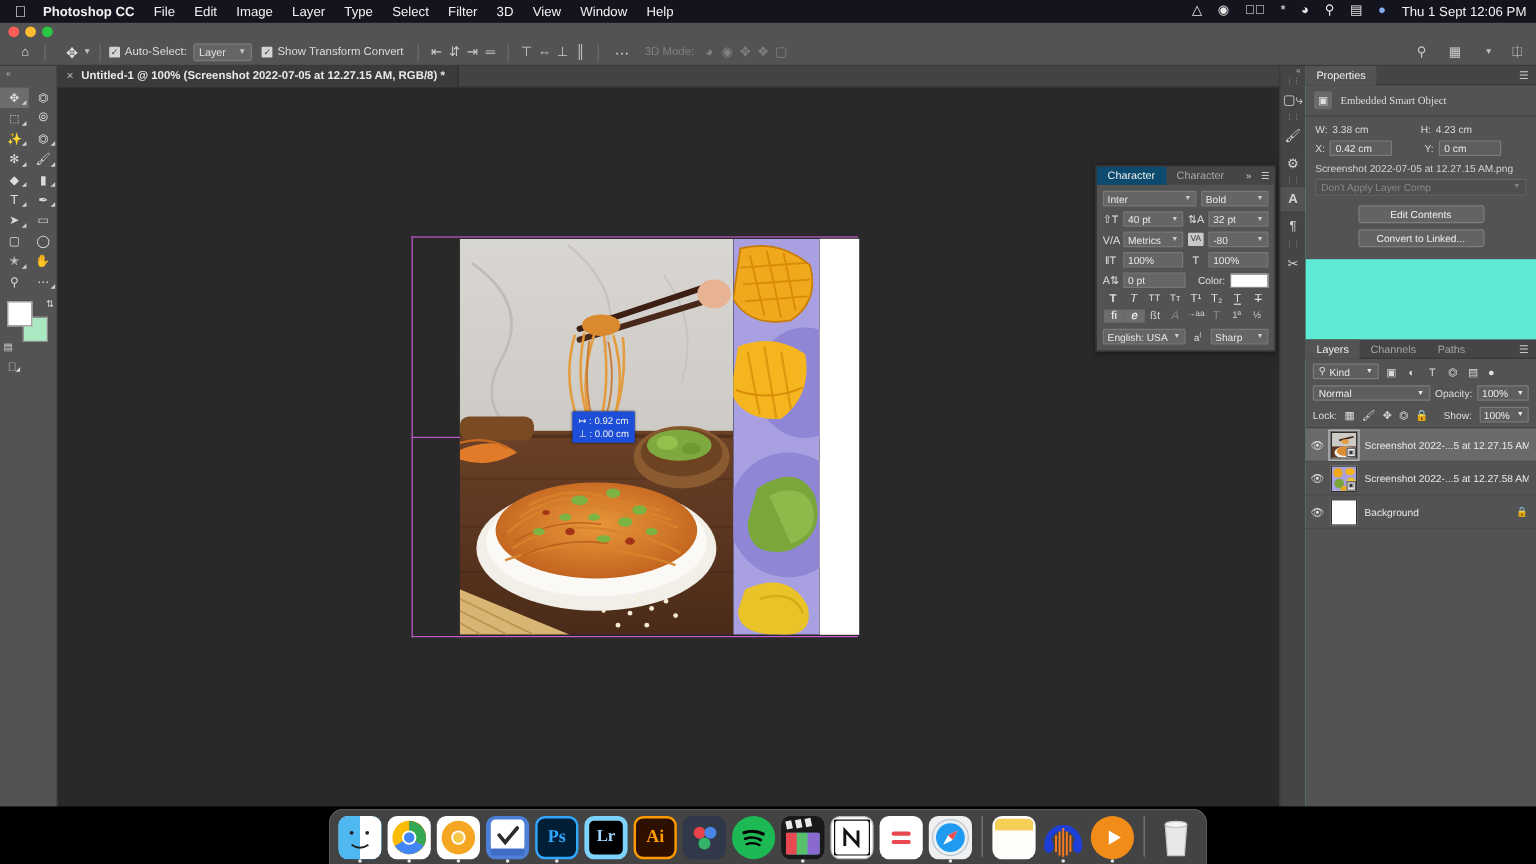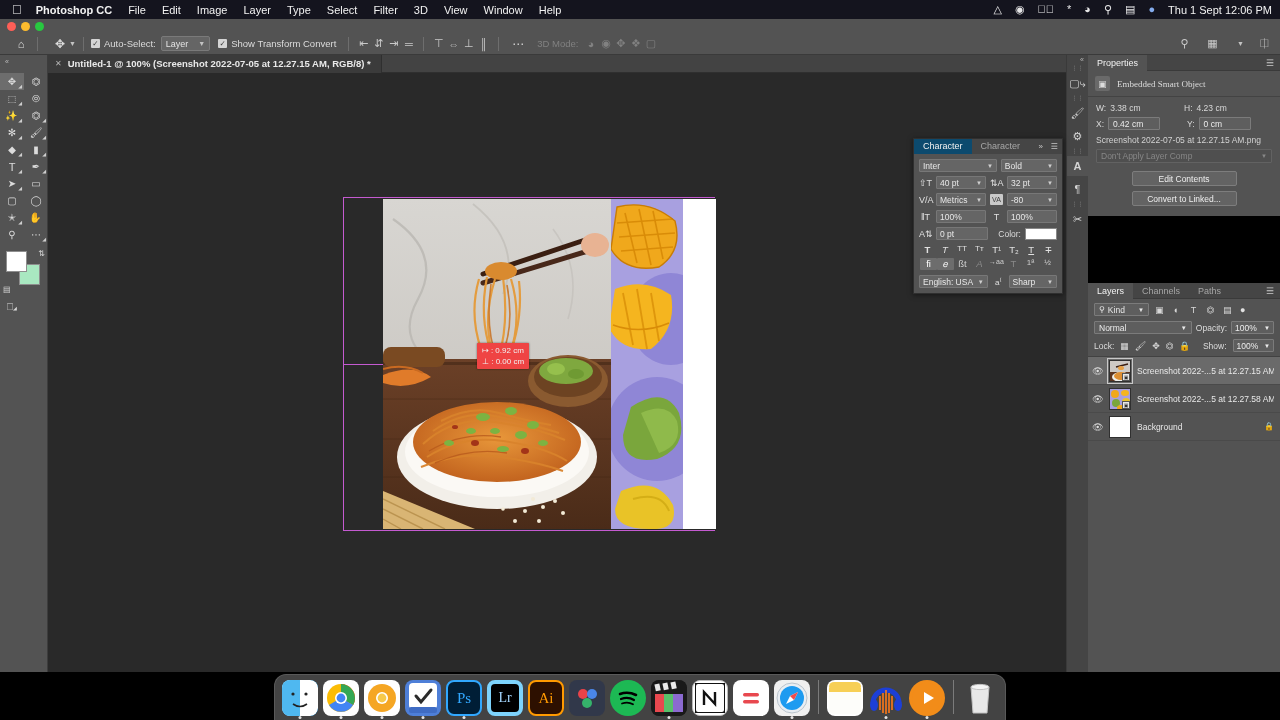--- a/index.html
+++ b/index.html
@@ -104,21 +104,21 @@
   }
   .guide-h { position:absolute; background:#c45ad0; height:1px; }
   .guide-v { position:absolute; background:#c45ad0; width:1px; }
 
   .img-main { position:absolute; left:335px; top:126px; width:228px; height:330px; overflow:hidden; }
   .img-right { position:absolute; left:563px; top:126px; width:72px; height:330px; overflow:hidden;}
   .img-white { position:absolute; left:635px; top:126px; width:33px; height:330px; background:#fff;}
 
   .tooltip-meas {
     position:absolute; left:429px; top:270px;
-    background:#ef4444; color:#f0f0f0; font-size:8px; line-height:11px;
+    background:#1d4ed8; color:#f0f0f0; font-size:8px; line-height:11px;
     padding:2px 5px; border-radius:1px; white-space:nowrap;
     box-shadow:0 0 2px rgba(0,0,0,.6);
   }
 
   
   .statusbar {
     position:absolute; left:48px; right:192px; bottom:0; height:16px;
     background:#3f3f3f; border-top:1px solid #2d2d2d;
     display:flex; align-items:center; font-size:8.5px; color:#cfcfcf;
   }
@@ -162,21 +162,21 @@
     background:#454545; border-left:1px solid #3a3a3a;
     padding-top:8px; text-align:center;
   }
   .rail .ri { height:20px; display:flex;align-items:center;justify-content:center;
               font-size:11px; color:#d4d4d4; margin-bottom:3px;}
   .rail .ri.act { background:#535353; }
   .rail .grip { font-size:6px; color:#9a9a9a; line-height:5px; margin:3px 0 2px;}
   .rail .top { position:absolute; top:1px; right:4px; font-size:7px; color:#b8b8b8;}
 
   
-  .rightcol { position:absolute; right:0; top:55px; width:192px; bottom:0; background:#000000; }
+  .rightcol { position:absolute; right:0; top:55px; width:192px; bottom:0; background:#5eead4; }
   .pnl { background:#535353; }
   .pnl-tabs { display:flex; align-items:center; height:16px; background:#454545; border-bottom:1px solid #3a3a3a;}
   .pnl-tab { padding:0 9px; height:16px; line-height:16px; font-size:9px; color:#a5a5a5;}
   .pnl-tab.active { background:#535353; color:#f2f2f2;}
   .pnl-tabs .sp { flex:1; }
   .pnl-tabs .burger { padding:0 6px; font-size:9px; color:#cbcbcb;}
 
   .pr-head { display:flex; align-items:center; gap:7px; padding:5px 7px; border-bottom:1px solid #434343;}
   .pr-head .so { width:15px;height:15px; background:#6a6a6a; border-radius:2px;
                  display:flex;align-items:center;justify-content:center; font-size:9px; color:#ddd;}
@@ -233,21 +233,21 @@
   .dockbg { position:absolute; left:0; bottom:0; width:1280px; height:48px; background:#000; z-index:60;}
   .dock {
     position:absolute; left:50%; transform:translateX(-50%); bottom:0;
     height:46px; background:rgba(122,122,122,.55);
     border-radius:12px 12px 0 0; display:flex; align-items:flex-end;
     padding:3px 7px 0; gap:5px; z-index:61; border:1px solid rgba(255,255,255,.12);
     border-bottom:none;
   }
   .dicon { width:36px; height:36px; border-radius:8px; position:relative;
            display:flex; align-items:center; justify-content:center;
-           font-size:15px; font-weight:normal; overflow:hidden; margin-bottom:4px;}
+           font-size:15px; font-weight:bold; overflow:hidden; margin-bottom:4px;}
   .dsep { width:1px; height:34px; background:rgba(255,255,255,.3); margin:0 3px 6px;}
   .drun { position:absolute; bottom:1px; left:50%; transform:translateX(-50%);
           width:3px;height:3px;border-radius:50%; background:rgba(255,255,255,.85);}
   .dwrap { position:relative; display:flex; flex-direction:column; align-items:center;}
 </style>
 </head>
 <body>
 
 <div id="root">
 

